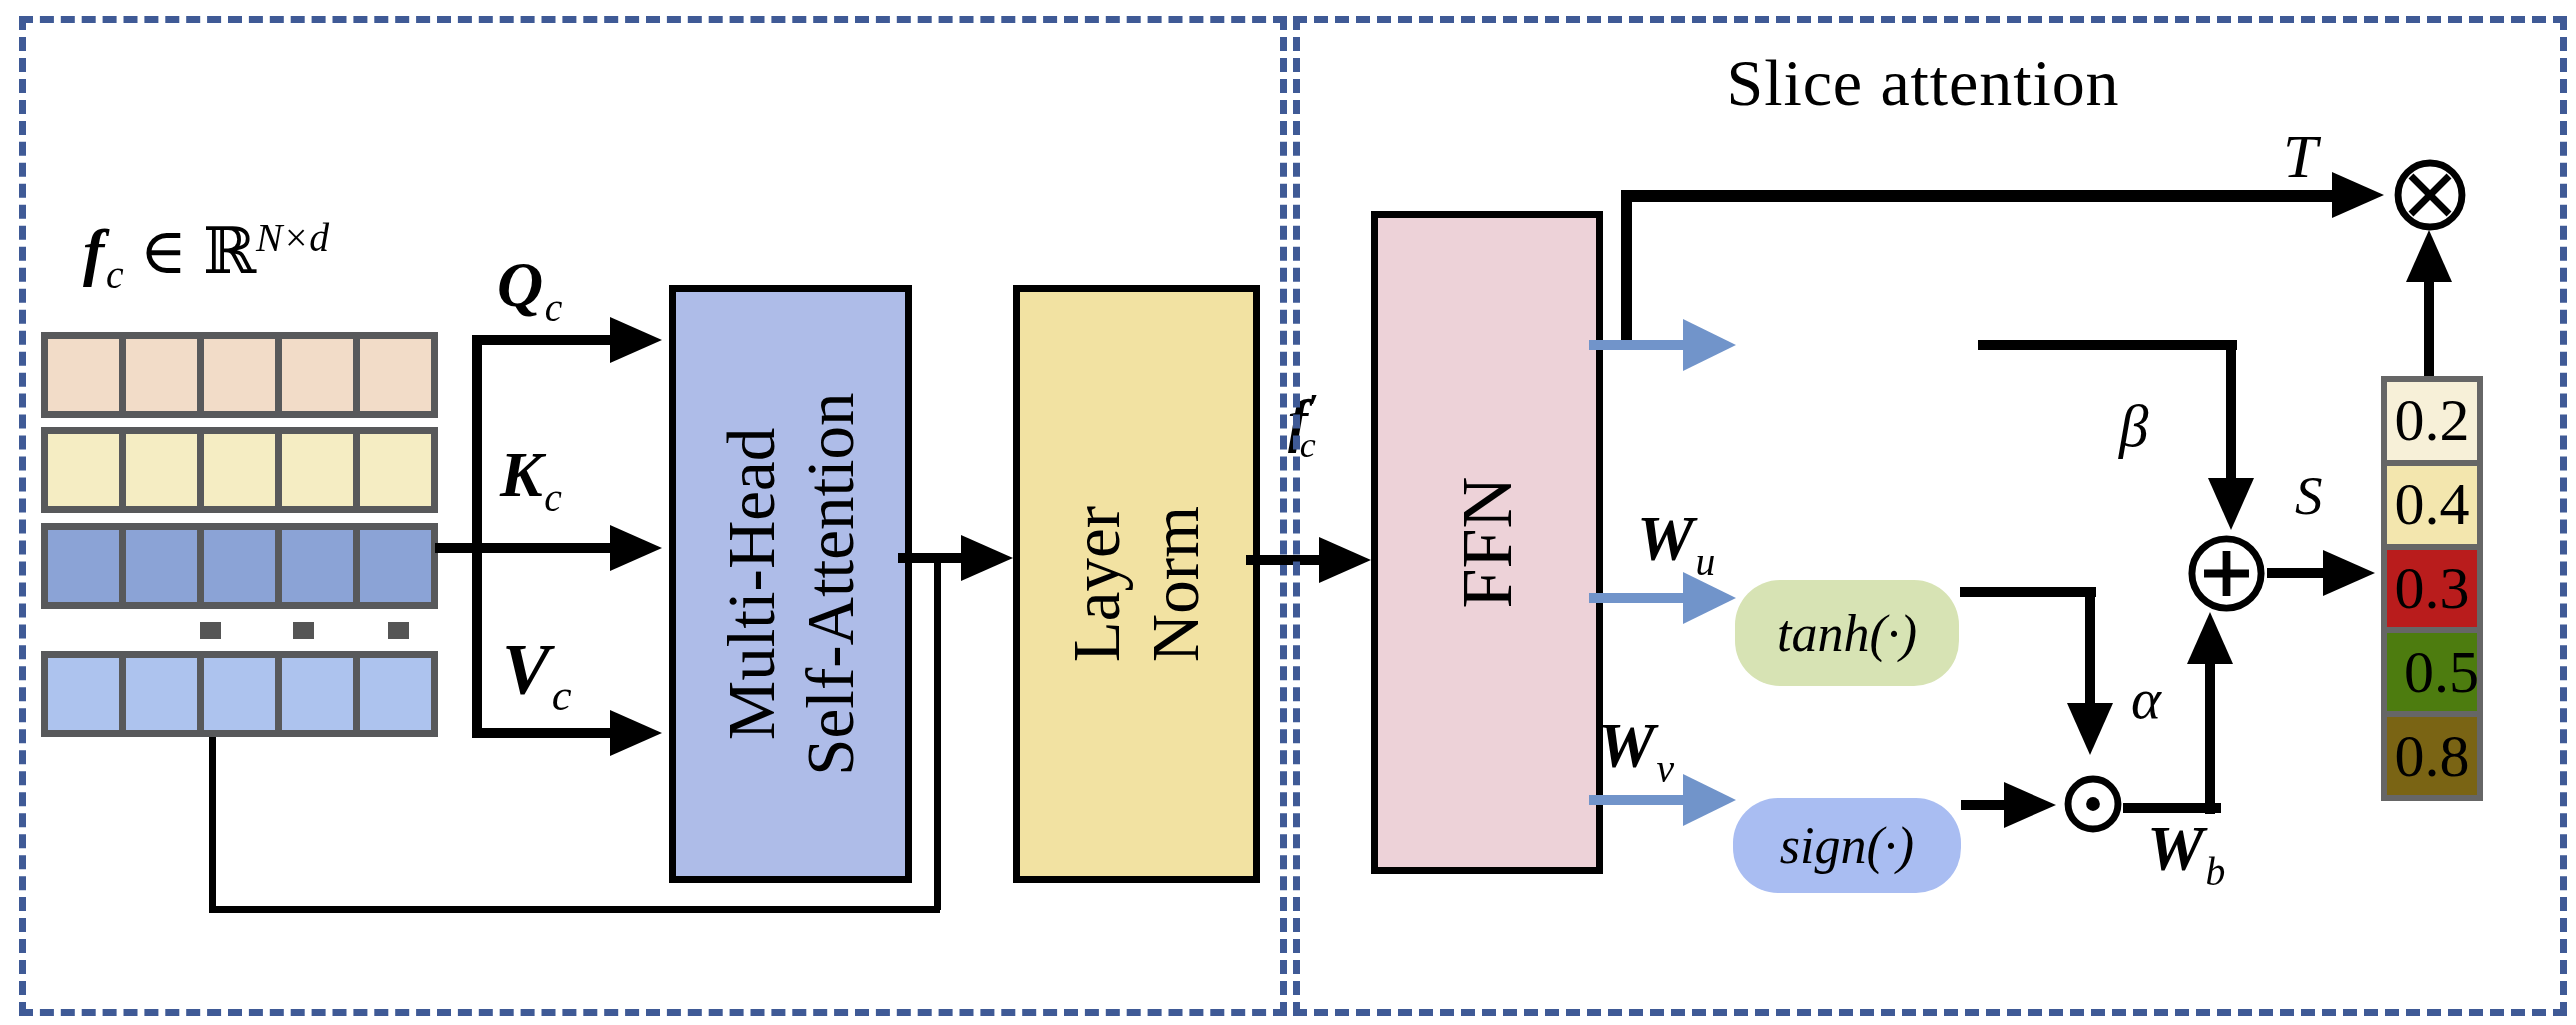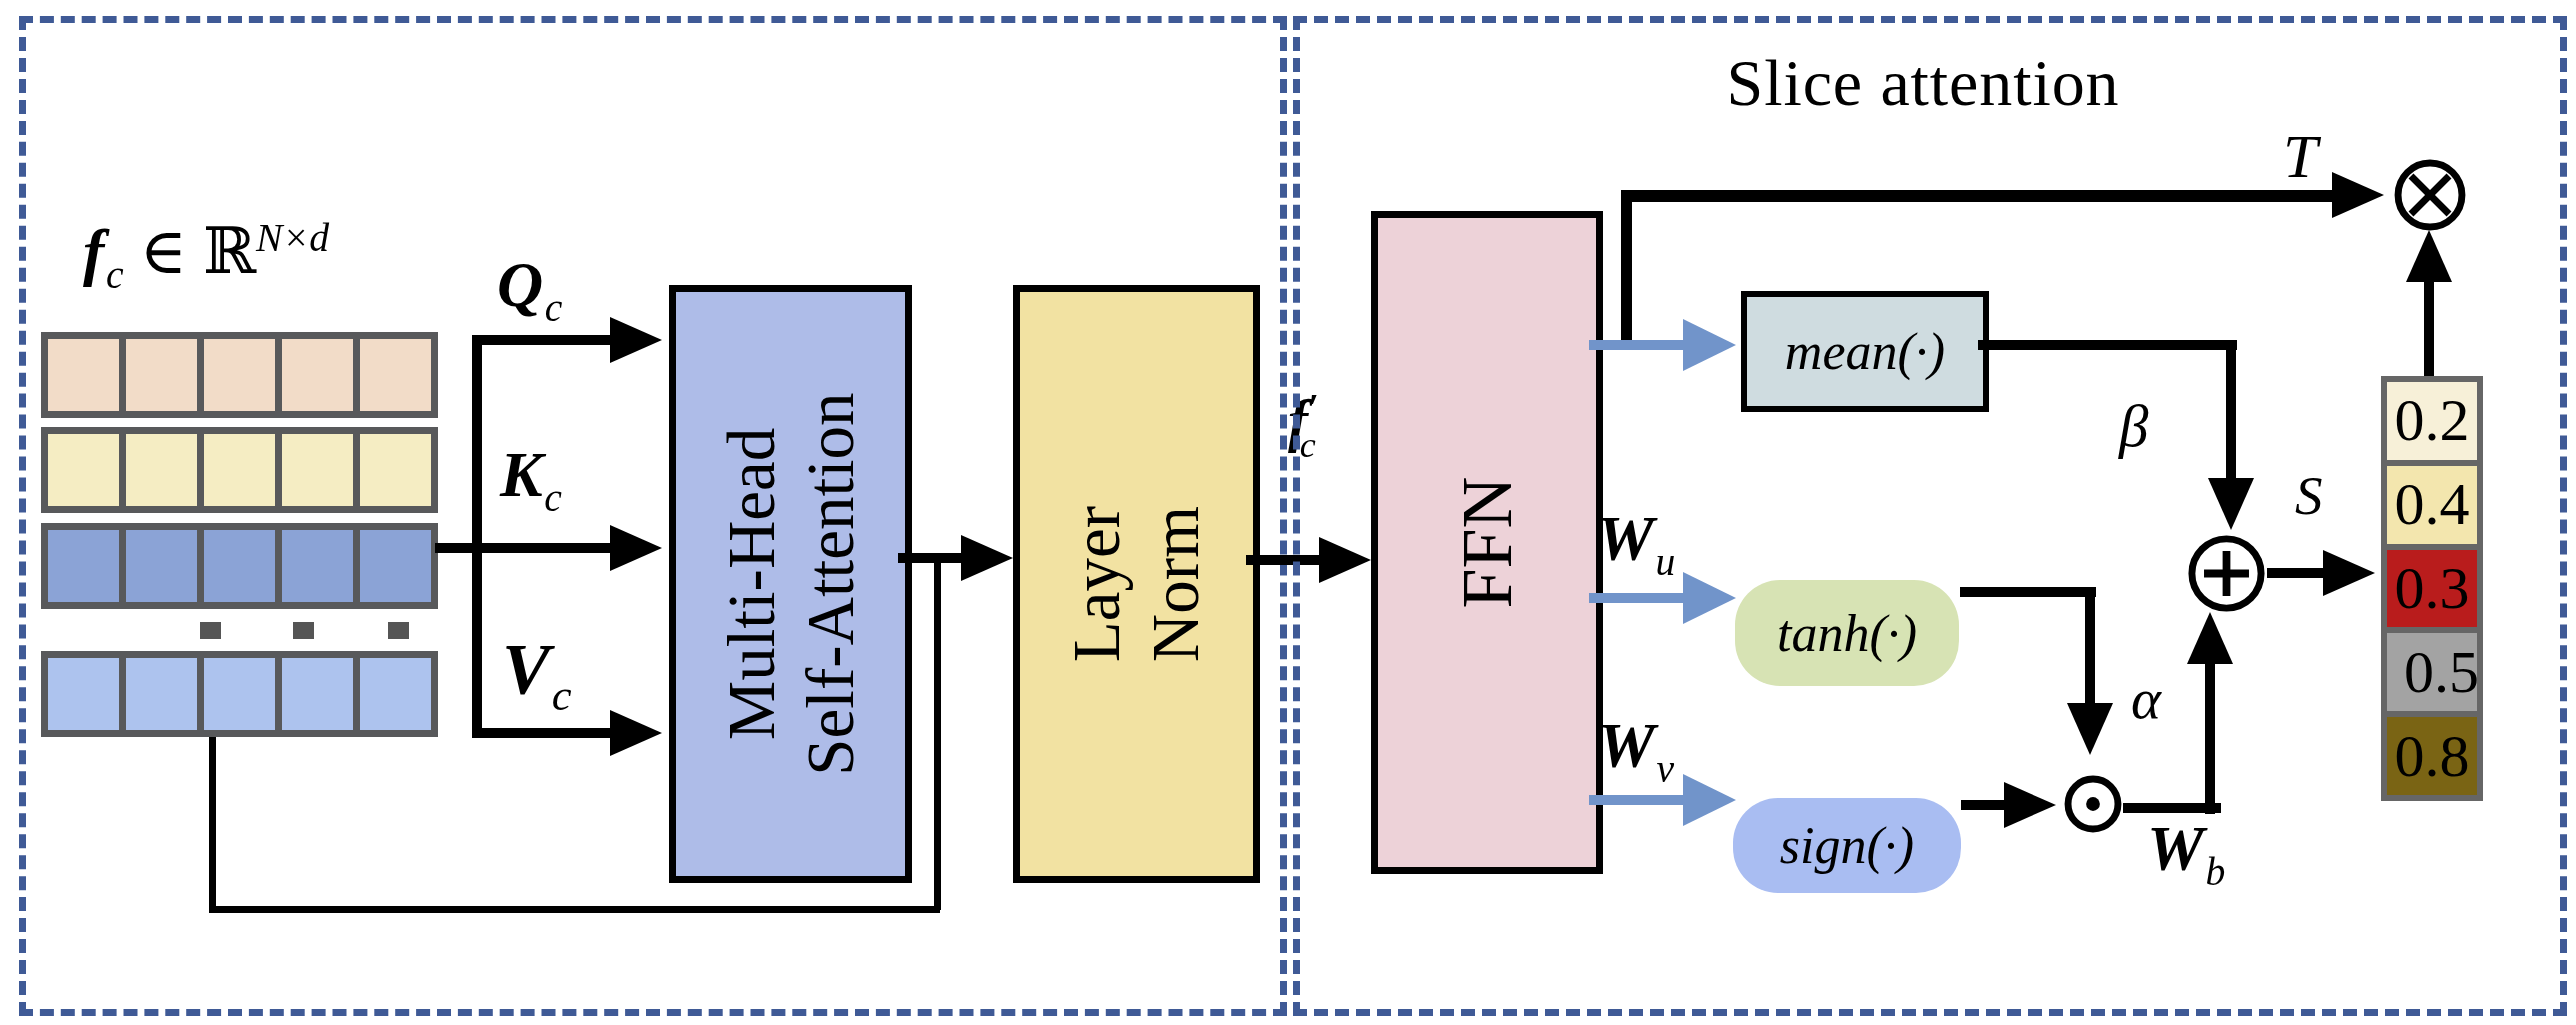--- a/index.html
+++ b/index.html
@@ -141,38 +141,35 @@
   <div class="ah-r" style="left:2332px;top:172px;"></div>
   <div class="math" style="left:2283px;top:121px;font-size:62px;">T</div>
   <svg style="left:2392px;top:157px;" width="76" height="76" viewBox="0 0 88 88" aria-label="⊗">
     <circle cx="44" cy="44" r="37" fill="#fff" stroke="#000" stroke-width="8"></circle>
     <line x1="22" y1="22" x2="66" y2="66" stroke="#000" stroke-width="8"></line>
     <line x1="66" y1="22" x2="22" y2="66" stroke="#000" stroke-width="8"></line>
   </svg>
 
   <div class="hl blue" style="left:1589px;top:340px;width:97px;height:10.3px;"></div>
   <div class="ah-r blue" style="left:1683px;top:319px;"></div>
-  <div class="fnbox bordered" style="left: 1741px; top: 291px; width: 236px; height: 109px; background: rgb(207, 220, 224);">
-    <span>mean(·)</span>
-  </div>
   <div class="hl" style="left:1978px;top:340px;width:259px;height:10.3px;"></div>
   <div class="vl" style="left:2226px;top:340px;width:10.3px;height:141px;"></div>
   <div class="ah-d" style="left:2208px;top:478px;"></div>
   <div class="math" style="left:2119px;top:392px;font-size:59px;">β</div>
 
   <svg style="left:2185px;top:532px;" width="83" height="83" viewBox="0 0 96 96" aria-label="⊕">
     <circle cx="48" cy="48" r="40" fill="#fff" stroke="#000" stroke-width="8"></circle>
     <line x1="48" y1="22" x2="48" y2="74" stroke="#000" stroke-width="9"></line>
     <line x1="22" y1="48" x2="74" y2="48" stroke="#000" stroke-width="9"></line>
   </svg>
   <div class="hl" style="left:2267px;top:568px;width:60px;height:10.3px;"></div>
   <div class="ah-r" style="left:2323px;top:550px;"></div>
   <div class="math" style="left:2295px;top:464px;font-size:55px;">S</div>
 
-  <div class="math bold" style="left:1597px;top:502px;font-size:64px;">
+  <div class="math bold" style="left:1597px;top:502px;font-size:64px;padding-left:40px;">
     <span>W</span><span class="sub" style="font-style:italic;">u</span>
   </div>
   <div class="hl blue" style="left:1589px;top:593px;width:97px;height:10.3px;"></div>
   <div class="ah-r blue" style="left:1683px;top:572px;"></div>
   <div class="fnbox pill" style="left: 1735px; top: 541px; width: 224px; height: 106px; background: rgb(215, 227, 180);">
     <span>tanh(·)</span>
   </div>
   <div class="hl" style="left:1960px;top:587px;width:136px;height:10.3px;"></div>
   <div class="vl" style="left:2085px;top:587px;width:10.3px;height:117px;"></div>
   <div class="ah-d" style="left:2067px;top:703px;"></div>
@@ -197,20 +194,20 @@
   <div class="ah-u" style="left:2187px;top:612px;"></div>
   <div class="math" style="left:2131px;top:666px;font-size:57px;">α</div>
   <div class="math bold" style="left:2147px;top:812px;font-size:64px;">
     <span>W</span><span class="sub" style="font-style:italic;">b</span>
   </div>
 
   <div id="wcol" style="left:2381px;top:376px;width:102px;height:425px;">
     <div class="wcell" style="background: rgb(247, 240, 216);">0.2</div>
     <div class="wcell" style="background: rgb(243, 230, 174);">0.4</div>
     <div class="wcell" style="background: #b91c1c;">0.3</div>
-    <div class="wcell" style="background: #a3a3a3; padding-left: 19px;">0.5</div>
+    <div class="wcell" style="background: #4d7c0f; padding-left: 19px;">0.5</div>
     <div class="wcell" style="background: rgb(122, 100, 20); text-align: right;">0.8</div>
   </div>
   <div class="vl" style="left:2424px;top:243px;width:10.3px;height:133px;"></div>
   <div class="ah-u" style="left:2406px;top:230px;"></div>
 
 </div>
 
 
 </body></html>

